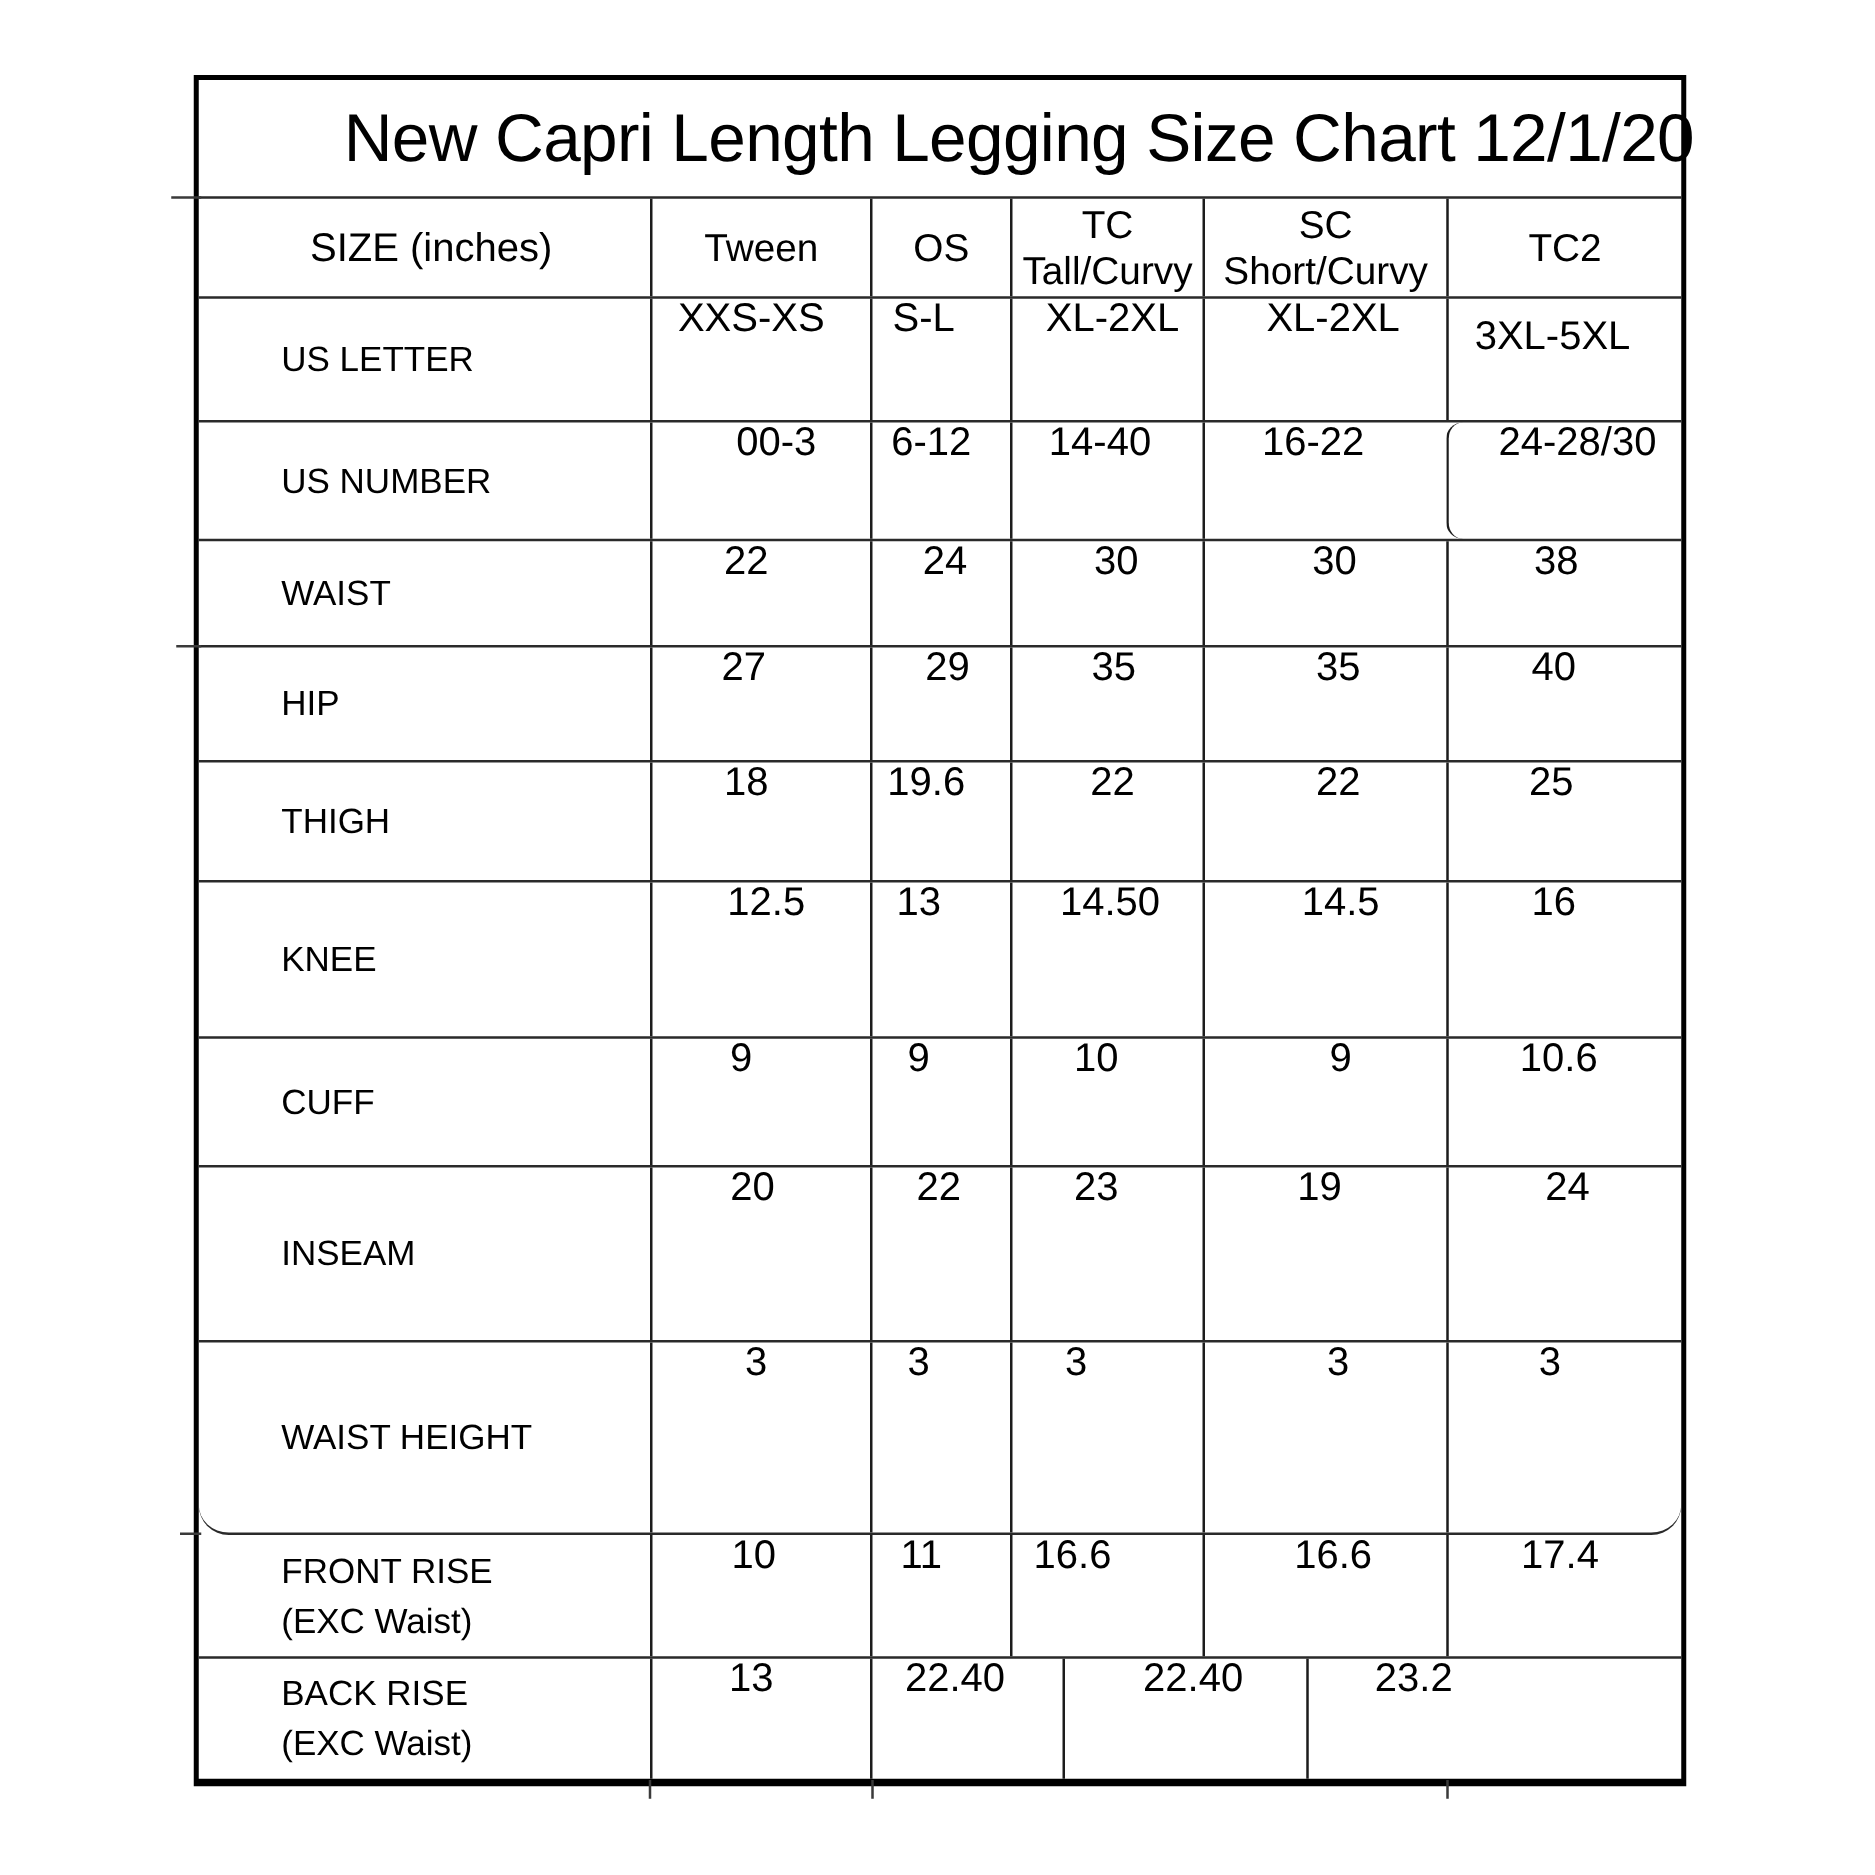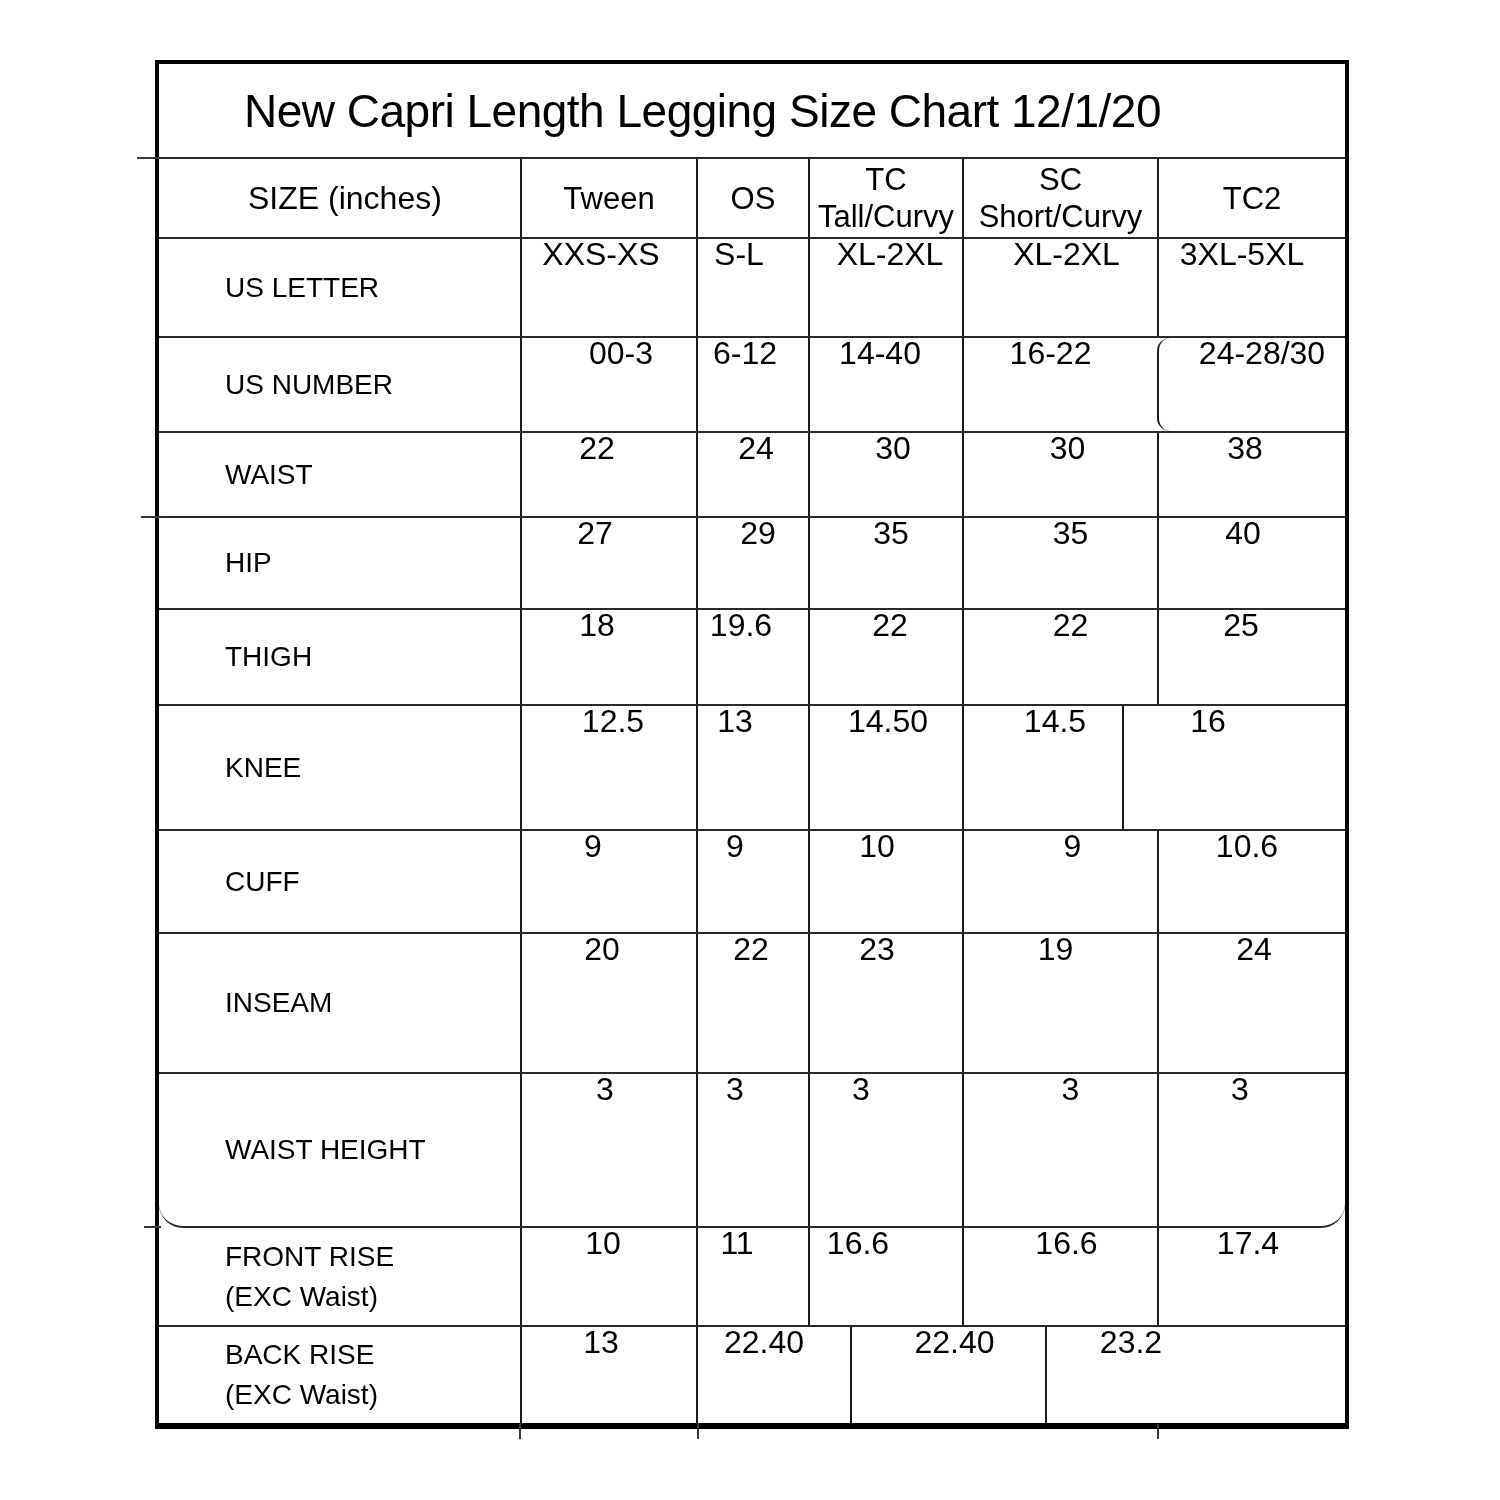--- a/index.html
+++ b/index.html
@@ -21,23 +21,23 @@
     background:#fff;
   }
 
   .title-row{
     height:95px;
     box-sizing:border-box;
     border-bottom:2px solid #2a2a2a;
     display:flex;align-items:center;
   }
   .chart-title{
-    font-size:46px;
+    font-size:54px;
     letter-spacing:-0.5px;
-    padding-left:85px;
+    padding-left:116px;
     white-space:nowrap;
   }
 
   .row{
     display:flex;
     box-sizing:border-box;
     border-bottom:2px solid #2a2a2a;
   }
   .row.last{border-bottom:none;}
 
@@ -119,21 +119,21 @@
           <div class="cell vline value-cell" style="width: 112px; padding-bottom: 19px;">
             <span style="transform: translateX(-14px);">S-L</span>
           </div>
           <div class="cell vline value-cell" style="width: 154px; padding-bottom: 8px;">
             <span style="transform: translateX(4px);">XL-2XL</span>
           </div>
           <div class="cell vline value-cell" style="width: 195px; padding-bottom: 10px;">
             <span style="transform: translateX(6px);">XL-2XL</span>
           </div>
           <div class="cell vline value-cell" style="width: 188px; padding-bottom: 9px;">
-            <span style="transform: translateX(-10px);">3XL-5XL</span>
+            <span style="transform: translateX(-10px); margin-top: 14px;">3XL-5XL</span>
           </div>
         </div>
         <div class="row" style="height: 95px;">
           <div class="cell label-cell" style="width: 361px;">
             <span>US NUMBER</span>
           </div>
           <div class="cell vline value-cell" style="width: 176px; padding-bottom: 10px;">
             <span style="transform: translateX(12px);">00-3</span>
           </div>
           <div class="cell vline value-cell" style="width: 112px; padding-bottom: 12px;">
@@ -215,21 +215,21 @@
           </div>
           <div class="cell vline value-cell" style="width: 176px; padding-bottom: 14px;">
             <span style="transform: translateX(4px);">12.5</span>
           </div>
           <div class="cell vline value-cell" style="width: 112px; padding-bottom: 4px;">
             <span style="transform: translateX(-18px);">13</span>
           </div>
           <div class="cell vline value-cell" style="width: 154px; padding-bottom: 16px;">
             <span style="transform: translateX(2px);">14.50</span>
           </div>
-          <div class="cell vline value-cell" style="width: 160px; padding-bottom: 21px;">
+          <div class="cell vline value-cell" style="width: 195px; padding-bottom: 21px;">
             <span style="transform: translateX(12px);">14.5</span>
           </div>
           <div class="cell vline value-cell" style="width: 188px; padding-bottom: 16px;">
             <span style="transform: translateX(-9px);">16</span>
           </div>
         </div>
         <div class="row" style="height: 103px;">
           <div class="cell label-cell" style="width: 361px;">
             <span>CUFF</span>
           </div>

